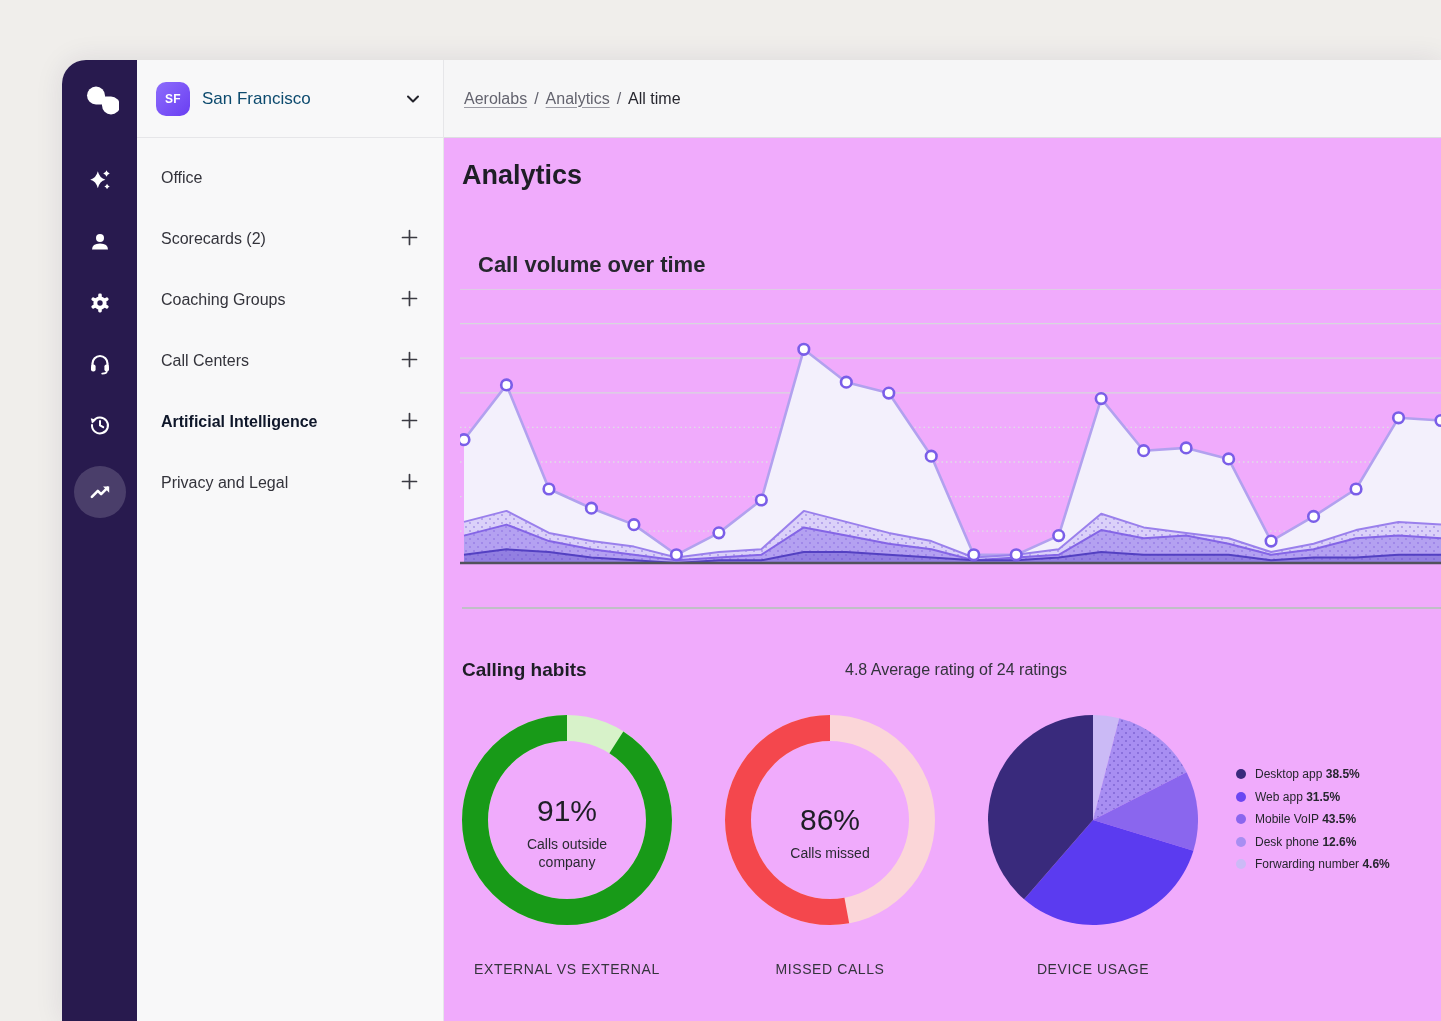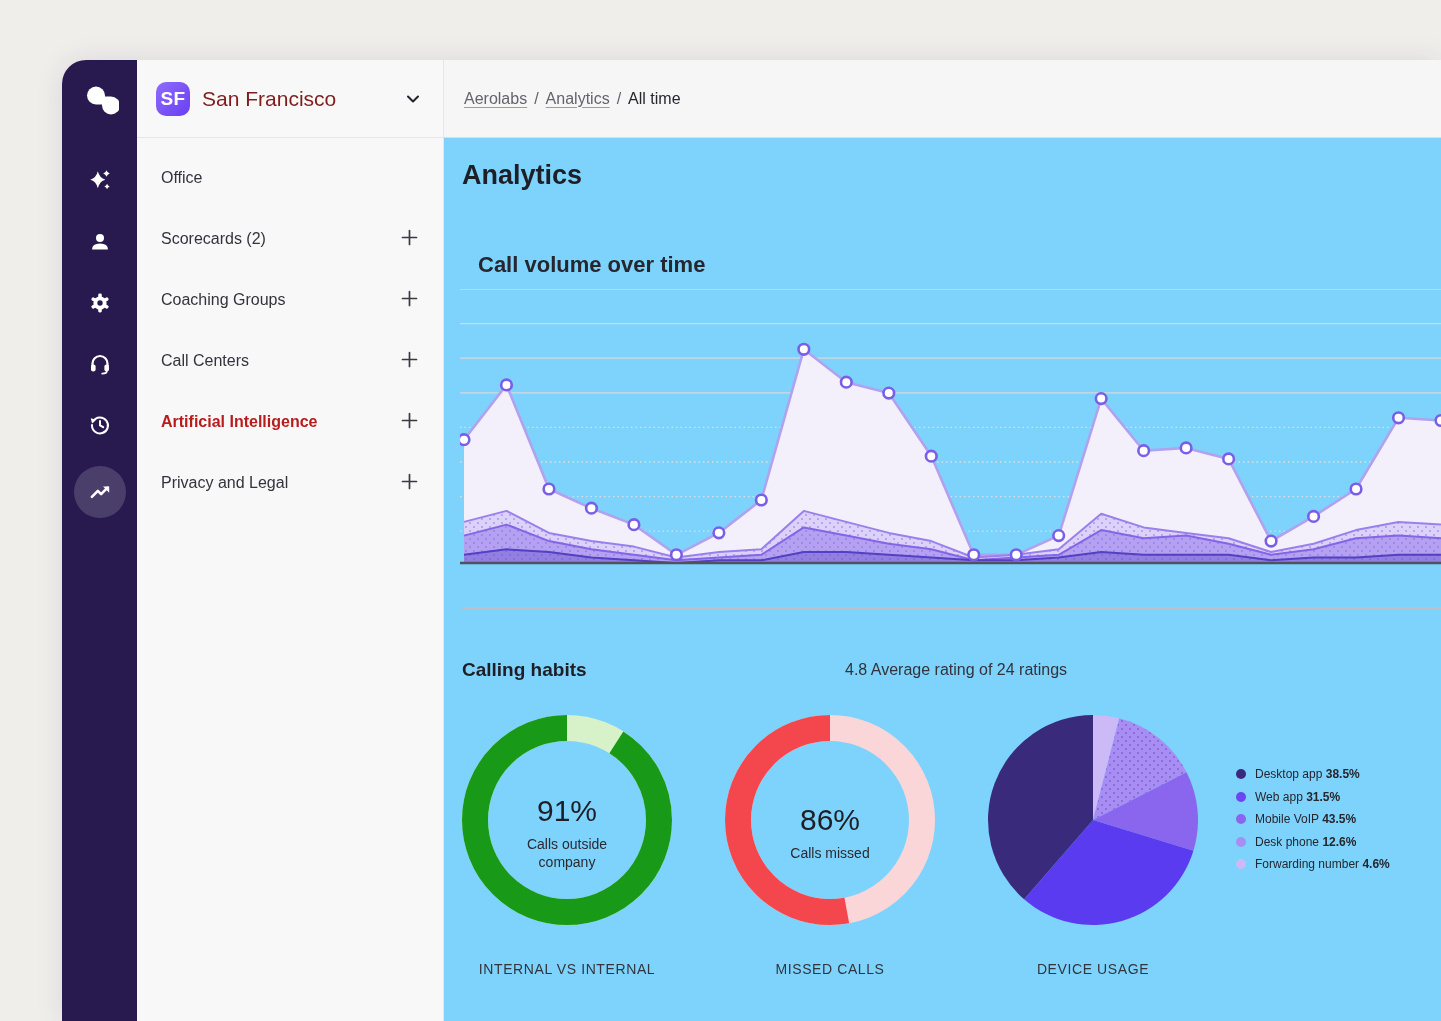--- a/index.html
+++ b/index.html
@@ -20,30 +20,30 @@
   .rail{width:75px;background:#281a4e;flex:0 0 75px;display:flex;flex-direction:column;align-items:center;}
   .rail-logo{margin-top:20px;width:40px;height:40px;display:flex;align-items:center;justify-content:center;}
   .rail-items{margin-top:41px;display:flex;flex-direction:column;gap:21px;align-items:center;}
   .rail-item{width:52px;height:40px;display:flex;align-items:center;justify-content:center;border-radius:50%;}
   .rail-item.active{height:52px;background:rgba(255,255,255,0.16);}
   .rail-item svg{display:block;}
   
   .sidebar{width:306px;flex:0 0 306px;background:#f8f8f9;border-right:1px solid #e6e6e9;display:flex;flex-direction:column;}
   .ws-header{height:78px;flex:0 0 78px;border-bottom:1px solid #e6e6e9;display:flex;align-items:center;padding:0 22px 0 19px;box-sizing:border-box;background:#f8f8f9;}
   .ws-badge{width:34px;height:34px;border-radius:10px;background:linear-gradient(135deg,#8d6dfc 0%,#6a3ef2 100%);
-    color:#fff;font-weight:700;font-size:19px;letter-spacing:.4px;display:flex;align-items:center;justify-content:center;flex:0 0 34px;}
-  .ws-name{margin-left:12px;font-size:21px;color:#7f1d1d;}
+    color:#fff;font-weight:700;font-size:12px;letter-spacing:.4px;display:flex;align-items:center;justify-content:center;flex:0 0 34px;}
+  .ws-name{margin-left:12px;font-size:17px;color:#0c4a6e;}
   .ws-chevron{margin-left:auto;display:flex;}
   .menu{padding-top:9px;}
   .menu-item{height:61px;display:flex;align-items:center;padding:0 24px;box-sizing:border-box;}
   .menu-item .label{font-size:16px;color:#33333b;}
-  .menu-item .label.bold{font-weight:700;color:#b91c1c;}
+  .menu-item .label.bold{font-weight:700;color:#0f172a;}
   .menu-item .plus{margin-left:auto;display:flex;align-items:center;justify-content:center;width:20px;height:20px;background:none;border:none;padding:0;}
   
-  .main{flex:1;display:flex;flex-direction:column;background:#7dd3fc;position:relative;min-width:0;}
+  .main{flex:1;display:flex;flex-direction:column;background:#f0abfc;position:relative;min-width:0;}
   .topbar{height:78px;flex:0 0 78px;background:#f6f6f7;border-bottom:1px solid #dddde1;display:flex;align-items:center;padding-left:20px;box-sizing:border-box;}
   .crumbs{font-size:16px;color:#63636e;display:flex;gap:7px;align-items:center;}
   .crumbs .link{color:#63636e;text-decoration:underline;text-underline-offset:3px;text-decoration-color:#9b9ba4;}
   .crumbs .current{color:#26262e;}
   .content{position:relative;flex:1;}
   .page-title{position:absolute;left:18px;top:22px;margin:0;font-size:27px;font-weight:700;color:#1e1e26;}
   .section-title{position:absolute;left:18px;top:98px;margin:16px;font-size:22px;font-weight:700;color:#26262e;}
   .chart-wrap{position:absolute;left:16px;right:0;top:151px;height:278px;}
   .chart-wrap svg{display:block;}
   .divider{position:absolute;left:18px;right:0;top:469px;height:2px;background:#bfbfc7;}
@@ -266,21 +266,21 @@
       <div class="charts-row" id="habitsRow">
           <div class="chart-block" style="left: 18px;">
             <svg width="210" height="210" viewBox="0 0 210 210">
               <circle cx="105" cy="105" r="92" fill="none" stroke="#d7f2c9" stroke-width="26"></circle>
               <circle cx="105" cy="105" r="92" fill="none" stroke="#189a18" stroke-width="26" stroke-dasharray="526.0282739170749 578.0530482605219" stroke-dashoffset="-52.02477434344697" transform="rotate(-90 105 105)"></circle>
             </svg>
             <div class="donut-center">
               <div class="donut-value">91%</div>
               <div class="donut-caption">Calls outside company</div>
             </div>
-            <div class="chart-footer">INTERNAL VS INTERNAL</div>
+            <div class="chart-footer">EXTERNAL VS EXTERNAL</div>
           </div>
           <div class="chart-block" style="left: 281px;">
             <svg width="210" height="210" viewBox="0 0 210 210">
               <circle cx="105" cy="105" r="92" fill="none" stroke="#fbd6d8" stroke-width="26"></circle>
               <circle cx="105" cy="105" r="92" fill="none" stroke="#f4474d" stroke-width="26" stroke-dasharray="306.36811557807664 578.0530482605219" stroke-dashoffset="-271.68493268244526" transform="rotate(-90 105 105)"></circle>
             </svg>
             <div class="donut-center">
               <div class="donut-value">86%</div>
               <div class="donut-caption">Calls missed</div>
             </div>

